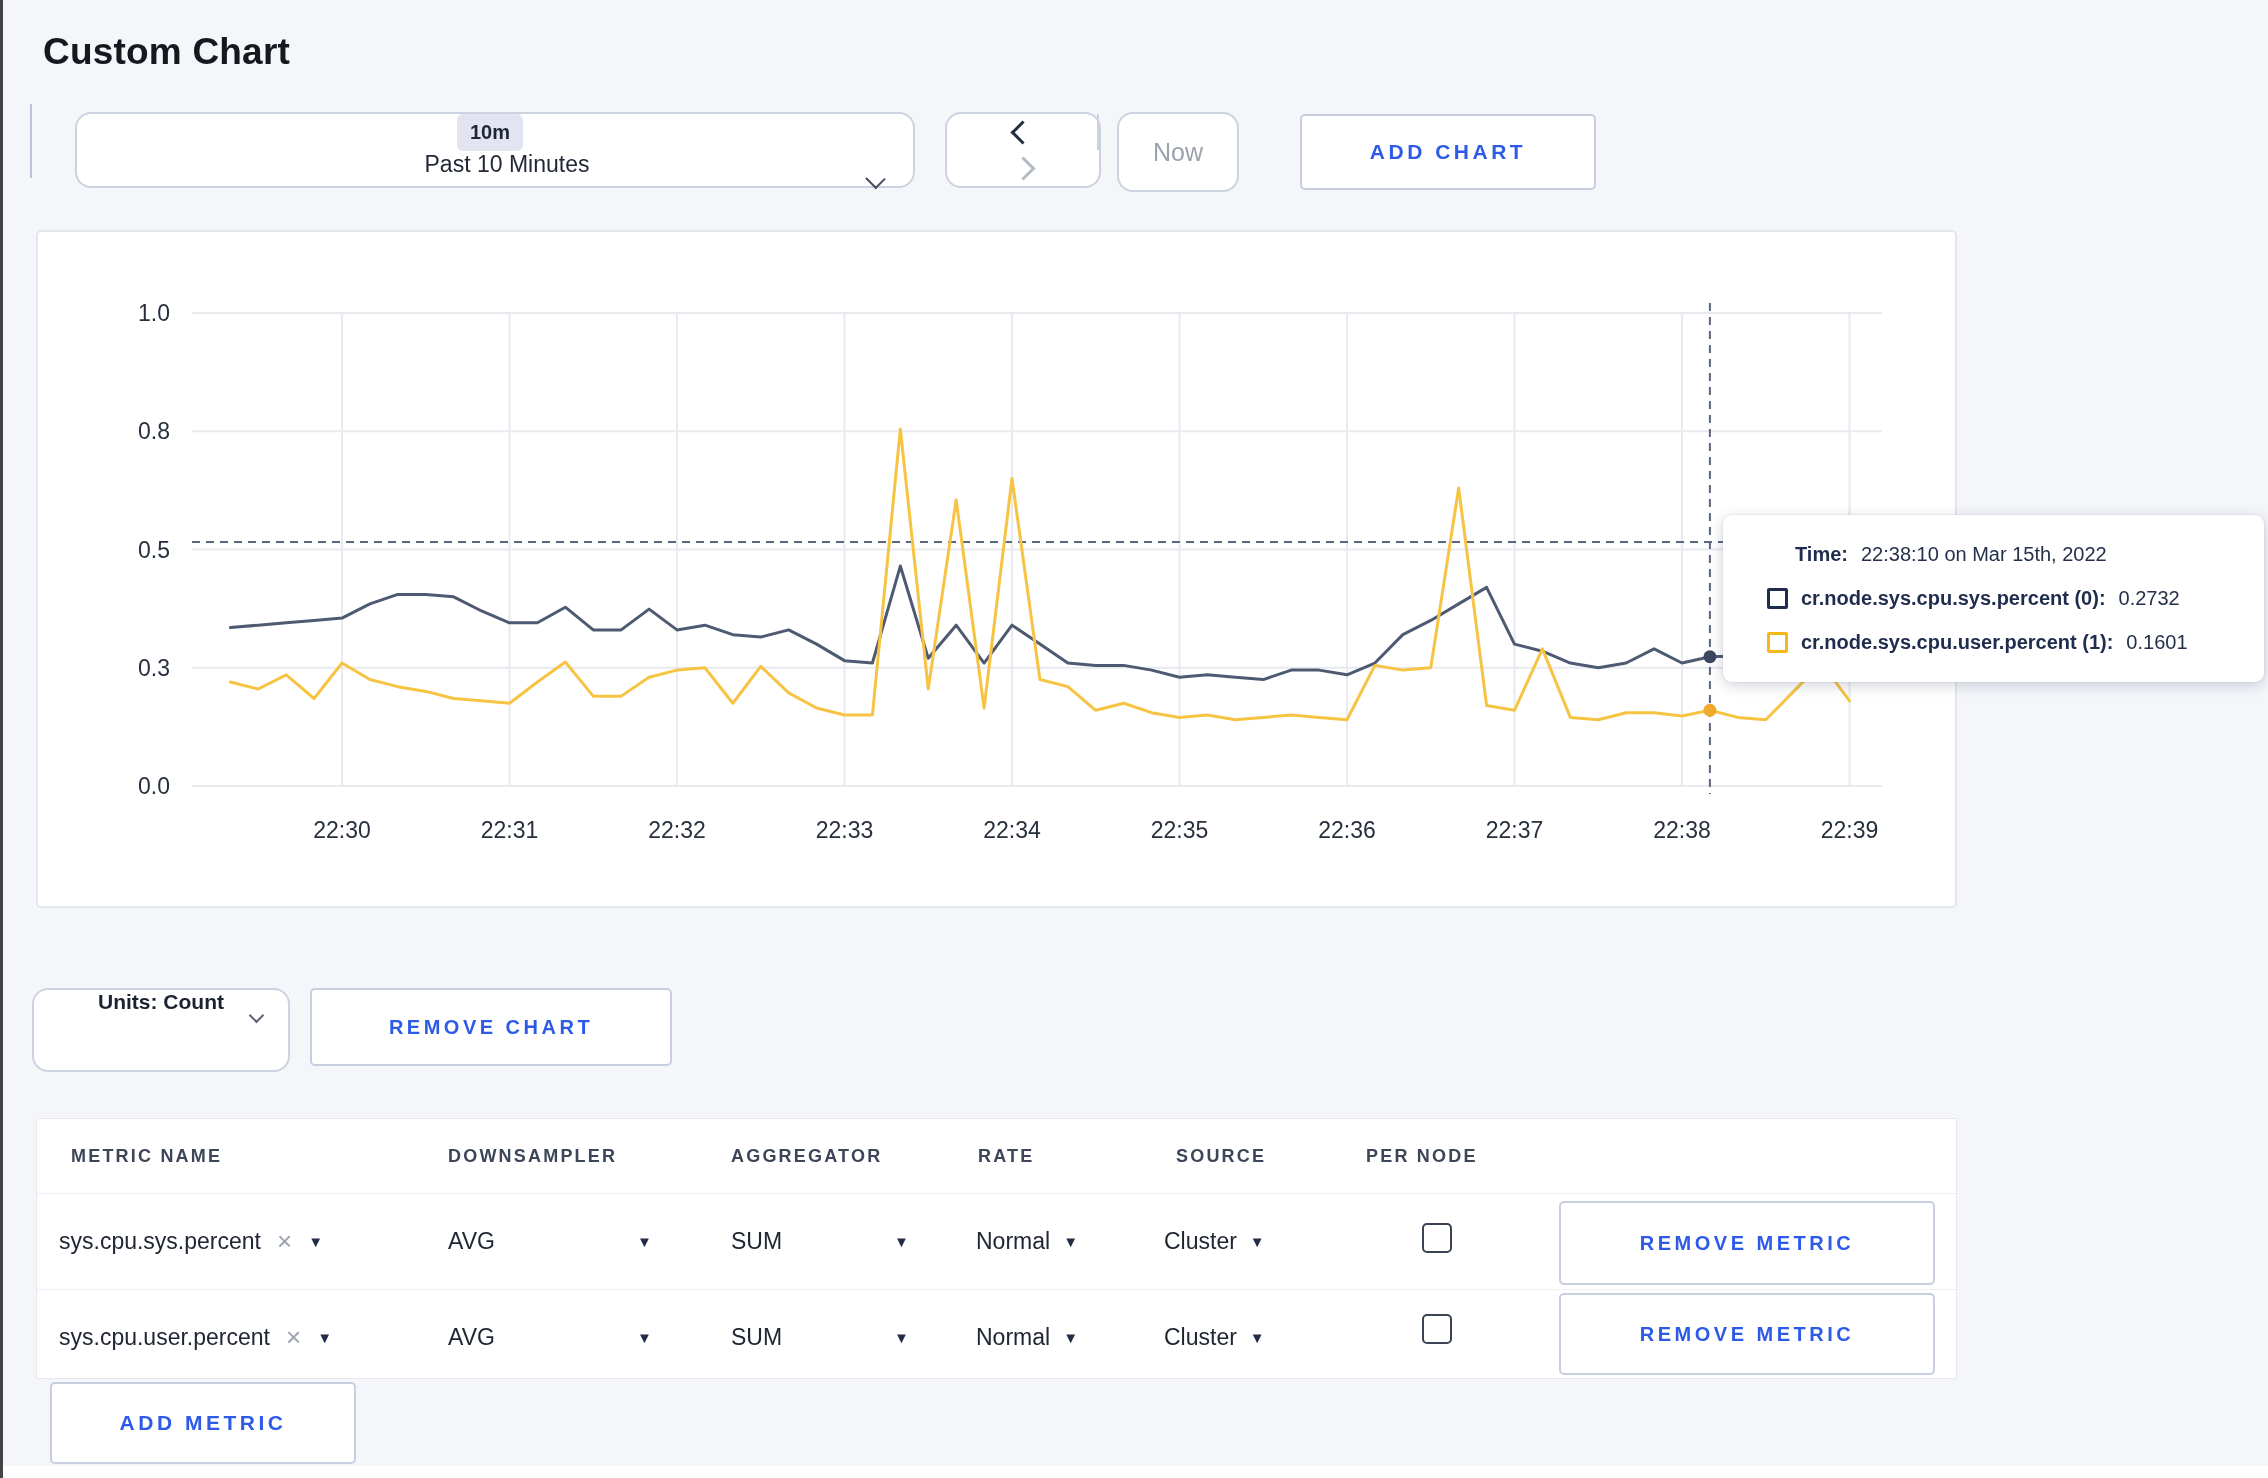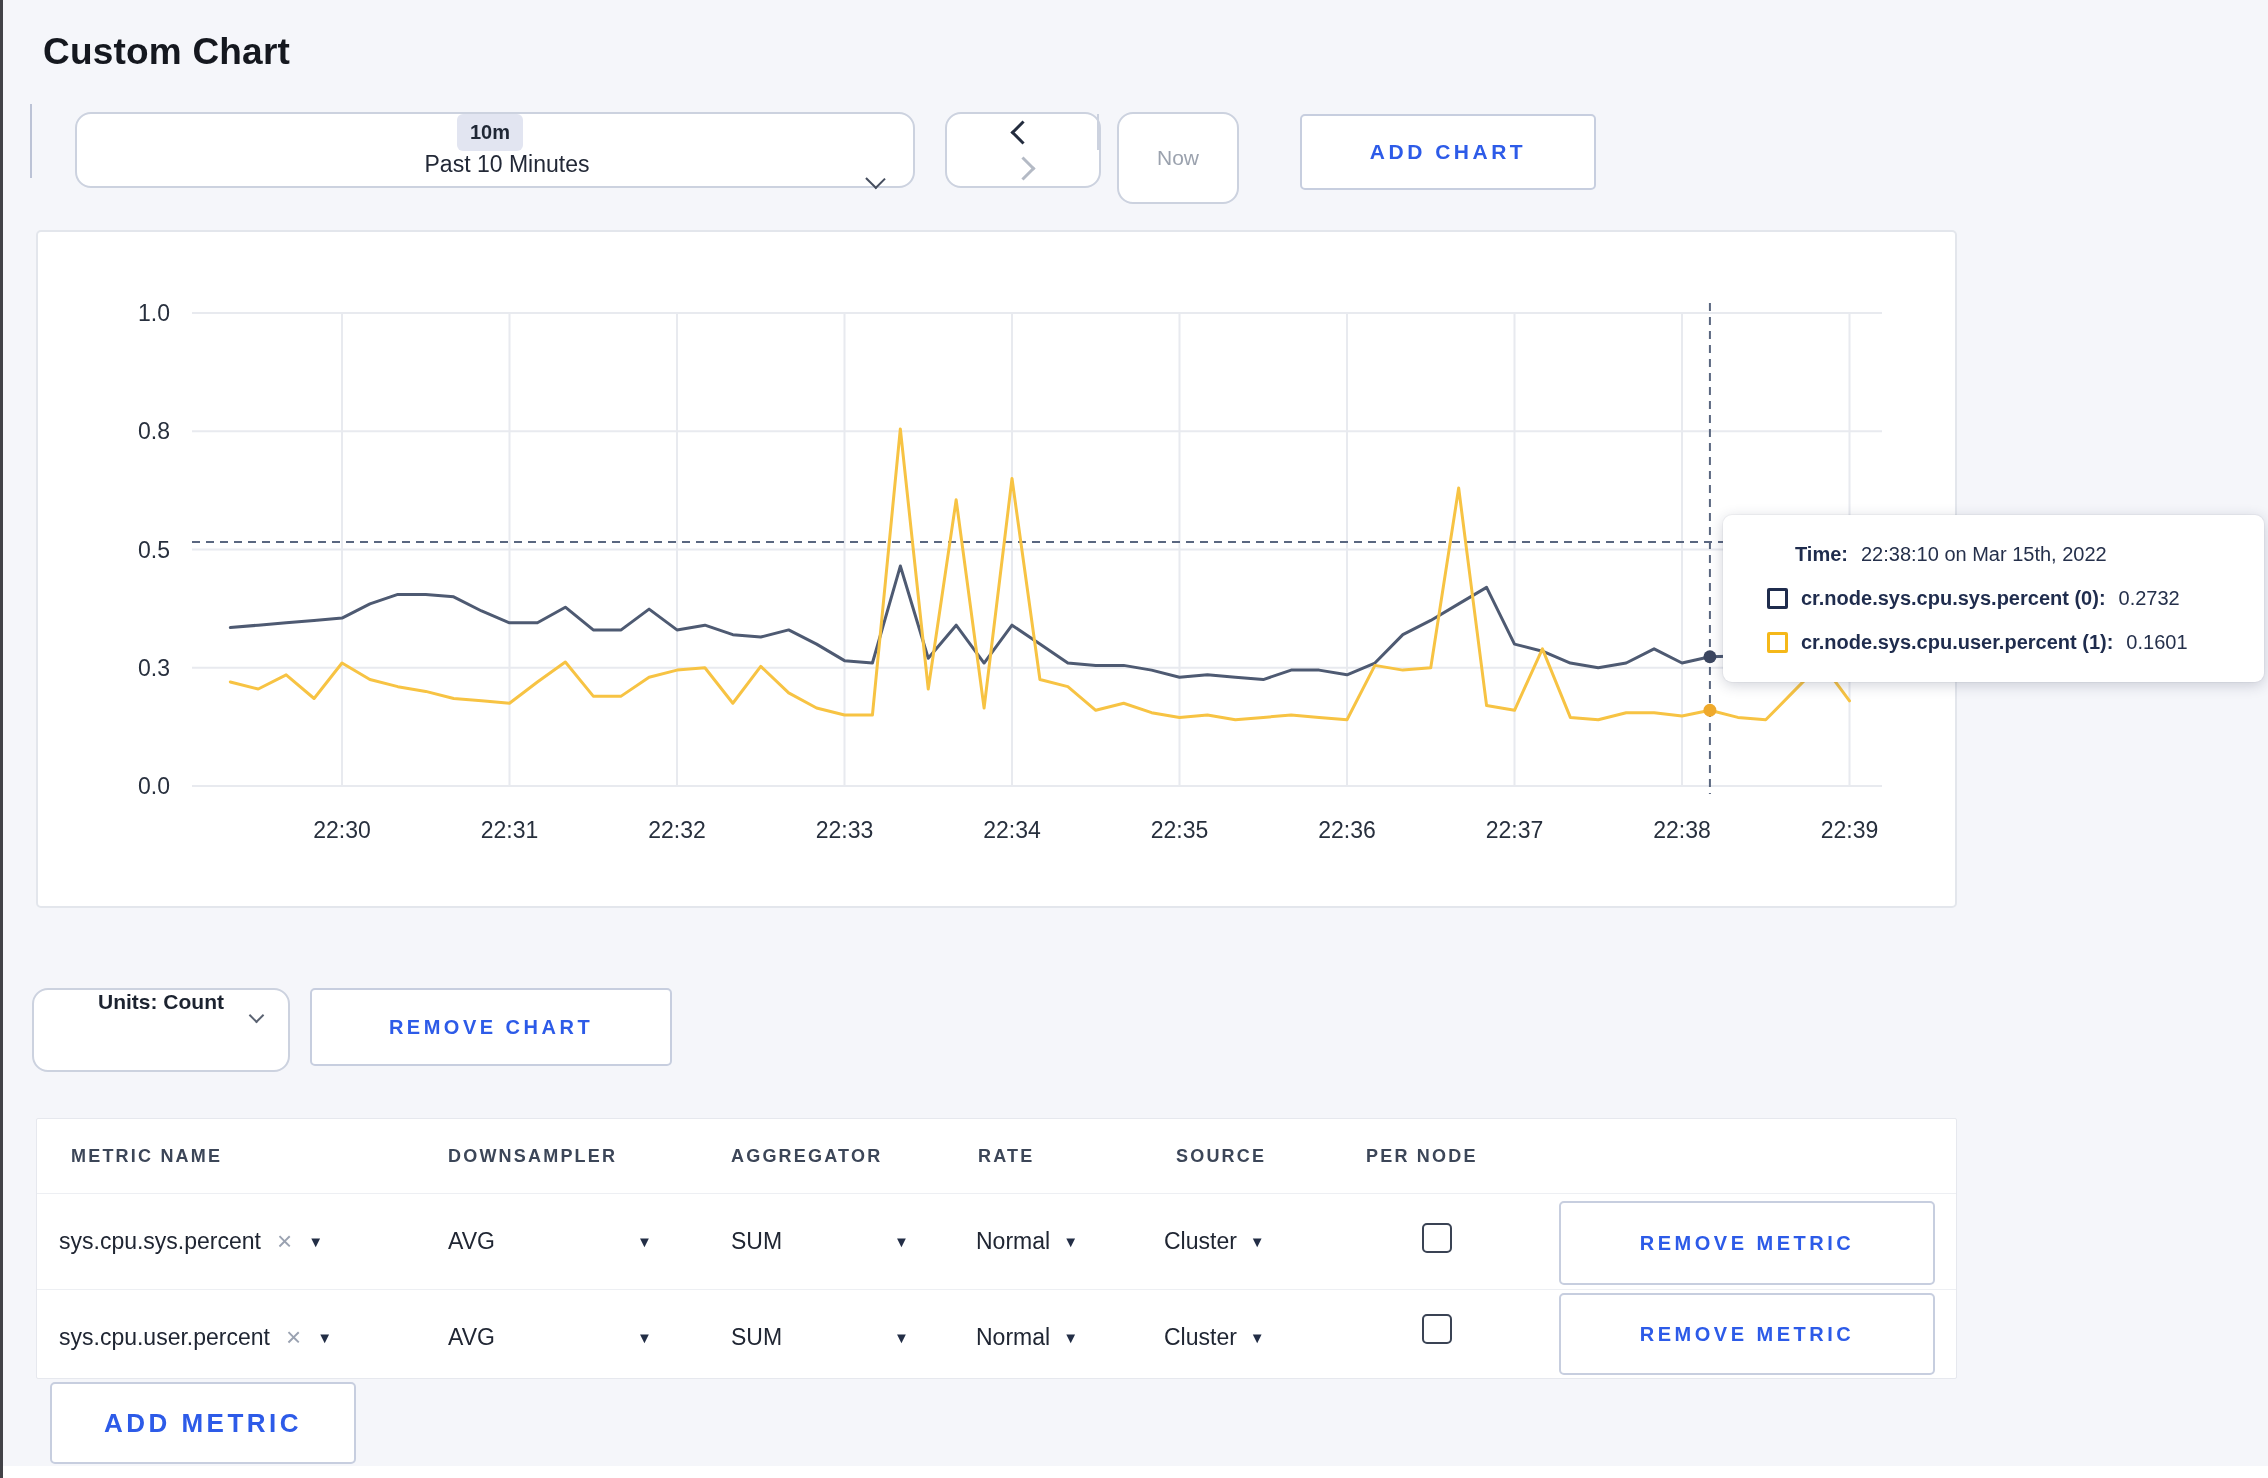--- a/index.html
+++ b/index.html
@@ -17,21 +17,21 @@
   .tw-badge{background:#e2e5f1;border-radius:6px;padding:7px 13px;font-size:20px;font-weight:700;color:#1f2735;}
   .tw-label{margin-left:34px;font-size:23px;color:#222836;}
   .chev{box-sizing:border-box;display:inline-block;}
   .chev-down{width:15px;height:15px;border-right:2.5px solid #454d5e;border-bottom:2.5px solid #454d5e;transform:rotate(45deg);margin-left:auto;margin-top:-6px;}
   .nav-group{position:absolute;left:945px;top:112px;width:156px;height:76px;display:flex;}
   .nav-btn{flex:1;display:flex;align-items:center;justify-content:center;}
   .nav-prev{border-right:2px solid #ccd2df;border-radius:6px 0 0 6px;}
   .nav-next{border-radius:0 6px 6px 0;}
   .chev-left{width:17px;height:17px;border-right:3.5px solid #232c3e;border-bottom:3.5px solid #232c3e;transform:rotate(135deg);}
   .chev-right{width:17px;height:17px;border-right:3.5px solid #b4bac5;border-bottom:3.5px solid #b4bac5;transform:rotate(-45deg);}
-  .now-btn{position:absolute;left:1117px;top:112px;width:122px;height:92px;display:flex;align-items:center;justify-content:center;font-size:21px;color:#9ba2ae;}
+  .now-btn{position:absolute;left:1117px;top:112px;width:122px;height:80px;display:flex;align-items:center;justify-content:center;font-size:25px;color:#9ba2ae;}
   .blue-btn{display:flex;align-items:center;justify-content:center;font-size:21px;font-weight:700;letter-spacing:3.5px;color:#2d5be8;background:#fff;border:2px solid #c7cedf;border-radius:5px;box-sizing:border-box;}
   .add-chart-btn{position:absolute;left:1300px;top:114px;width:296px;height:76px;}
 
   
   .chart-card{position:absolute;left:36px;top:230px;width:1921px;height:678px;background:#fff;border:2px solid #e3e6ec;border-radius:5px;box-sizing:border-box;}
   .chart-card svg{position:absolute;left:0;top:0;}
   .tooltip{position:absolute;left:1685px;top:283px;width:541px;height:167px;background:#fff;border-radius:9px;
     box-shadow:0 3px 14px rgba(40,50,80,.22), 0 0 0 1px rgba(40,50,80,.04);padding:17px 0 0 44px;box-sizing:border-box;}
   .tt-row{display:flex;align-items:center;height:44px;font-size:20px;color:#25304b;}
   .tt-swatch{width:15px;height:15px;border-radius:2px;background:#fff;margin-right:13px;flex:0 0 auto;}
@@ -49,21 +49,21 @@
   .table-card{position:absolute;left:36px;top:1118px;width:1921px;height:261px;background:#fff;border:1px solid #e6e8ee;border-radius:2px;box-sizing:border-box;}
   .th{position:absolute;top:0;height:74px;display:flex;align-items:center;font-size:18px;font-weight:600;letter-spacing:2.2px;color:#3c4658;}
   .sep{position:absolute;left:0;width:100%;height:1px;background:#edeff3;}
   .trow{position:absolute;left:0;width:100%;height:96px;}
   .cell{position:absolute;display:flex;align-items:center;font-size:23px;color:#202633;height:100%;}
   .caret{font-size:15px;color:#232e46;line-height:1;}
   .x-icon{font-size:26px;color:#9aa2b1;line-height:1;}
   .name-cell{gap:16px;}
   .checkbox{position:absolute;width:30px;height:30px;background:#fff;border:2.5px solid #3a4354;border-radius:5px;box-sizing:border-box;}
   .remove-metric-btn{position:absolute;left:1522px;width:376px;font-size:20px;}
-  .add-metric-btn{position:absolute;left:50px;top:1382px;width:306px;height:82px;font-size:26px;}
+  .add-metric-btn{position:absolute;left:50px;top:1382px;width:306px;height:82px;font-size:21px;}
   .bottom-strip{position:absolute;left:3px;top:1466px;width:2265px;height:12px;background:#ffffff;}
 </style>
 </head>
 <body>
 
 <div class="left-edge"></div>
 
 <h1 class="page-title">Custom Chart</h1>
 
 <div class="v-divider"></div>

